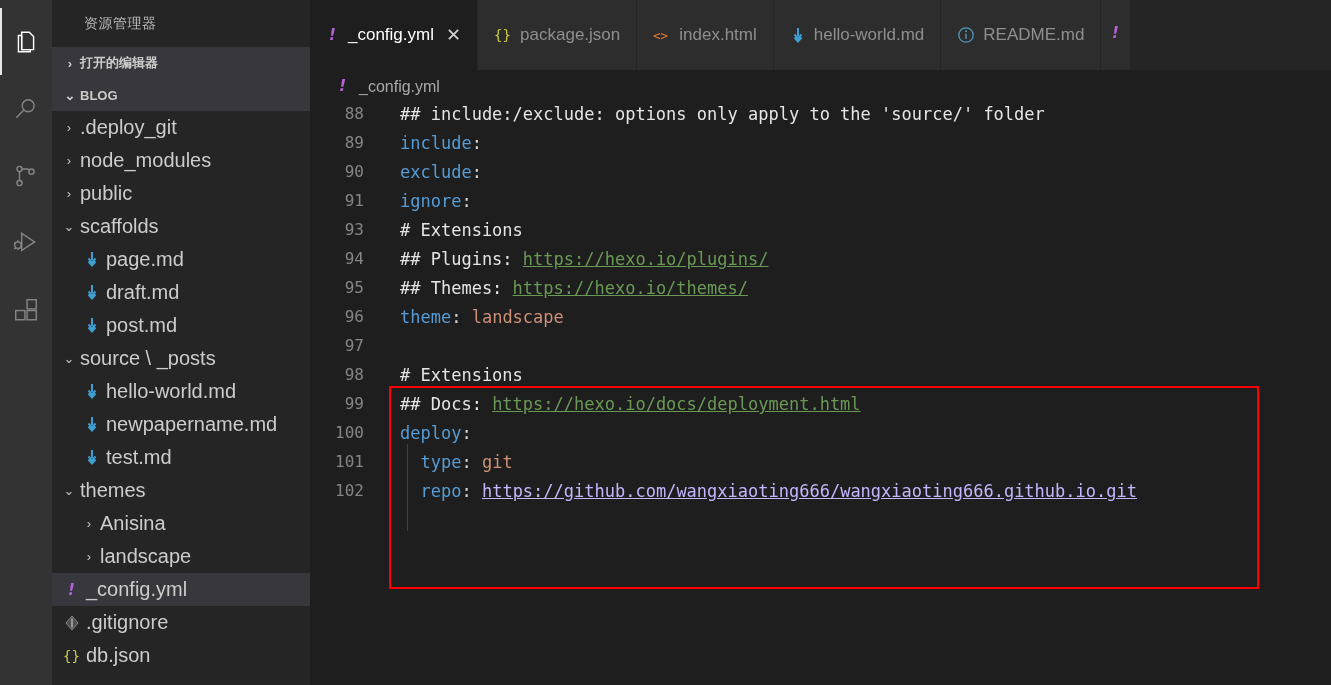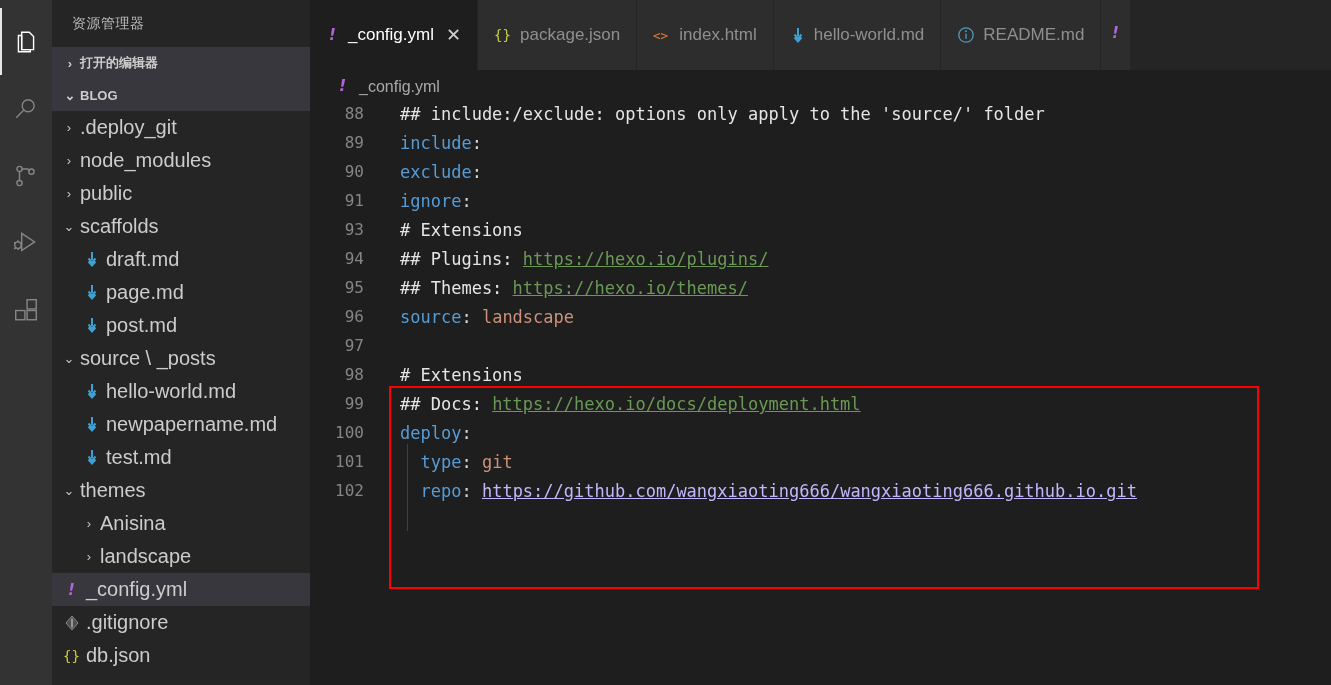--- a/index.html
+++ b/index.html
@@ -30,21 +30,21 @@
 
   
   .sidebar {
     width: 258px; flex: 0 0 258px; height: 685px;
     background: #252526; color: #cccccc;
     display: flex; flex-direction: column;
     font-size: 14px;
   }
   .sidebar-title {
     height: 47px; line-height: 47px;
-    padding-left: 20px;
+    padding-left: 32px;
     font-size: 14px; color: #bbbbbb;
     letter-spacing: .5px;
     flex: 0 0 47px;
   }
   .section-header {
     height: 32px; display: flex; align-items: center;
     font-size: 13px; font-weight: bold; color: #cccccc;
     background: #37373d;
     padding-left: 8px;
     flex: 0 0 32px;
@@ -206,30 +206,30 @@
           <span class="twisty-sm">⌄</span>
           <span class="rowlabel">scaffolds</span>
         </div>
         <div class="row">
           <span class="indent" style="width: 28px;"></span>
           <span class="ficon">
             <svg width="16" height="17" viewBox="0 0 16 17">
               <path d="M8 1v8M4.5 7.5L8 11.5 11.5 7.5M4.5 10.5L8 14.5 11.5 10.5" stroke="#3f9fd0" stroke-width="2" fill="none"></path>
             </svg>
           </span>
+          <span class="rowlabel">page.md</span>
+        </div>
+        <div class="row">
+          <span class="indent" style="width: 28px;"></span>
+          <span class="ficon">
+            <svg width="16" height="17" viewBox="0 0 16 17">
+              <path d="M8 1v8M4.5 7.5L8 11.5 11.5 7.5M4.5 10.5L8 14.5 11.5 10.5" stroke="#3f9fd0" stroke-width="2" fill="none"></path>
+            </svg>
+          </span>
           <span class="rowlabel">draft.md</span>
-        </div>
-        <div class="row">
-          <span class="indent" style="width: 28px;"></span>
-          <span class="ficon">
-            <svg width="16" height="17" viewBox="0 0 16 17">
-              <path d="M8 1v8M4.5 7.5L8 11.5 11.5 7.5M4.5 10.5L8 14.5 11.5 10.5" stroke="#3f9fd0" stroke-width="2" fill="none"></path>
-            </svg>
-          </span>
-          <span class="rowlabel">page.md</span>
         </div>
         <div class="row">
           <span class="indent" style="width: 28px;"></span>
           <span class="ficon">
             <svg width="16" height="17" viewBox="0 0 16 17">
               <path d="M8 1v8M4.5 7.5L8 11.5 11.5 7.5M4.5 10.5L8 14.5 11.5 10.5" stroke="#3f9fd0" stroke-width="2" fill="none"></path>
             </svg>
           </span>
           <span class="rowlabel">post.md</span>
         </div>
@@ -375,21 +375,21 @@
 
     <div class="code-area">
       <div class="code-lines" id="code-lines">
           <div class="cline"><span class="lnum">88</span><span class="ltext"><span class="t-comment">## include:/exclude: options only apply to the 'source/' folder</span></span></div>
           <div class="cline"><span class="lnum">89</span><span class="ltext"><span class="t-key">include</span><span class="t-punc">:</span></span></div>
           <div class="cline"><span class="lnum">90</span><span class="ltext"><span class="t-key">exclude</span><span class="t-punc">:</span></span></div>
           <div class="cline"><span class="lnum">91</span><span class="ltext"><span class="t-key">ignore</span><span class="t-punc">:</span></span></div>
           <div class="cline"><span class="lnum">93</span><span class="ltext"><span class="t-comment"># Extensions</span></span></div>
           <div class="cline"><span class="lnum">94</span><span class="ltext"><span class="t-comment">## Plugins: </span><span class="t-link-green">https://hexo.io/plugins/</span></span></div>
           <div class="cline"><span class="lnum">95</span><span class="ltext"><span class="t-comment">## Themes: </span><span class="t-link-green">https://hexo.io/themes/</span></span></div>
-          <div class="cline"><span class="lnum">96</span><span class="ltext"><span class="t-key">source</span><span class="t-punc">: </span><span class="t-str">landscape</span></span></div>
+          <div class="cline"><span class="lnum">96</span><span class="ltext"><span class="t-key">theme</span><span class="t-punc">: </span><span class="t-str">landscape</span></span></div>
           <div class="cline"><span class="lnum">97</span><span class="ltext"></span></div>
           <div class="cline"><span class="lnum">98</span><span class="ltext"><span class="t-comment"># Extensions</span></span></div>
           <div class="cline"><span class="lnum">99</span><span class="ltext"><span class="t-comment">## Docs: </span><span class="t-link-green">https://hexo.io/docs/deployment.html</span></span></div>
           <div class="cline"><span class="lnum">100</span><span class="ltext"><span class="t-key">deploy</span><span class="t-punc">:</span></span></div>
           <div class="cline"><span class="lnum">101</span><span class="ltext"><span class="t-punc">  </span><span class="t-key">type</span><span class="t-punc">: </span><span class="t-str">git</span></span></div>
           <div class="cline"><span class="lnum">102</span><span class="ltext"><span class="t-punc">  </span><span class="t-key">repo</span><span class="t-punc">: </span><span class="t-link-salmon">https://github.com/wangxiaoting666/wangxiaoting666.github.io.git</span></span></div>
         </div>
 
       <div class="indent-guide" style="left:97px; top:340px; height:87px;"></div>
 

